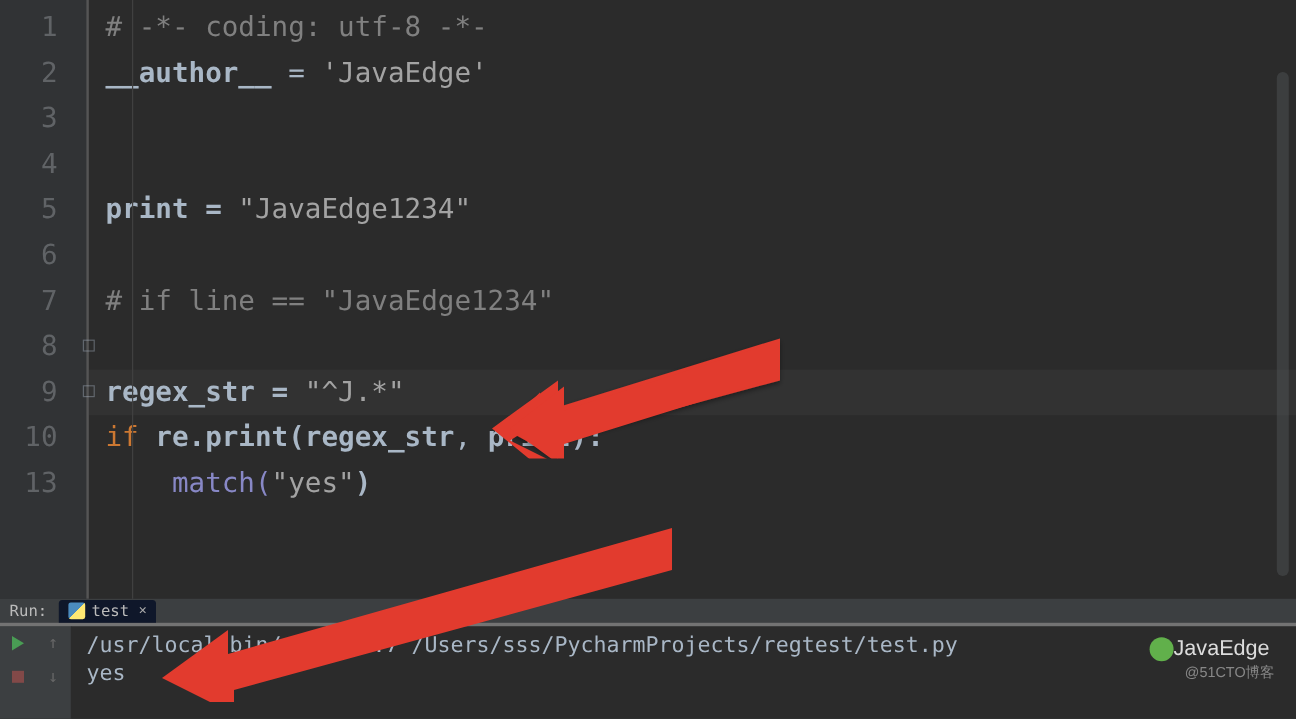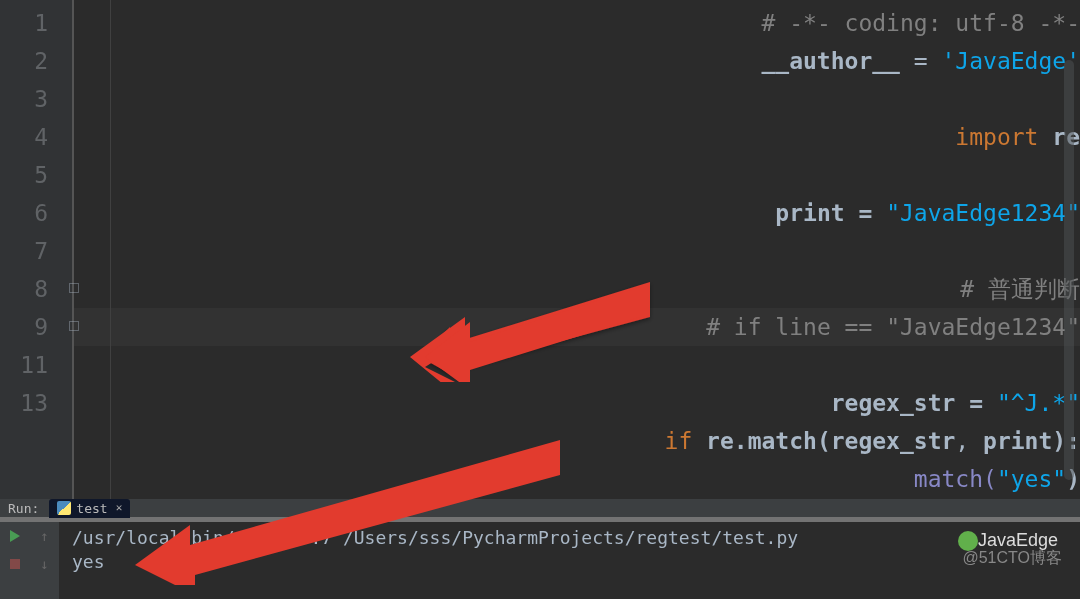--- a/index.html
+++ b/index.html
@@ -46,64 +46,63 @@
 .code-area {
   flex: 1;
   position: relative;
   font-size: 23px;
   line-height: 38px;
   padding-top: 4px;
 }
 .code-line {
   height: 38px;
   white-space: pre;
-  padding-left: 16px;
-  text-align: right;
+  padding-left: 0;
 }
 .vguide {
   position: absolute;
   left: 36px;
   top: 0;
   width: 1px;
   height: 100%;
   background: #404040;
 }
 .highlight-line {
   position: absolute;
   left: -74px;
   width: 1154px;
   height: 38px;
   top: 308px;
   background: #323232;
   z-index: -1;
 }
 .tok-comment { color: #808080; }
 .tok-kw { color: #cc7832; }
-.tok-str { color: #0ea5e9; }
+.tok-str { color: #a3a3a3; }
 .tok-id { color: #a9b7c6; font-weight: bold; }
 .tok-builtin { color: #8888c6; }
 .tok-punct { color: #a9b7c6; }
 
 .run-panel {
   position: absolute;
   left: 0; right: 0;
   top: 499px;
   height: 100px;
   background: #3c3f41;
   display: flex;
   flex-direction: column;
 }
 .run-header {
   display: flex;
   align-items: center;
   height: 23px;
   font-size: 13px;
   padding-left: 8px;
   color: #bbbbbb;
-  border-bottom: 5px solid #737373;
+  border-bottom: 3px solid #737373;
 }
 .run-label { padding-right: 10px; }
 .run-tab {
   background: #0f172a;
   border-radius: 3px 3px 0 0;
   padding: 2px 8px;
   display: flex;
   align-items: flex-start;
 }
 .close-x { margin-left: 8px; color: #aaa; font-size: 11px; }
@@ -168,56 +167,54 @@
   position: absolute;
   pointer-events: none;
 }
 .watermark {
   position: absolute;
   color: #dddddd;
   font-family: sans-serif;
 }
 .wm1 { right: 22px; bottom: 48px; font-size: 18px; display:flex; align-items:center; gap:0;}
 .wm1-ico { width:20px; height:20px; border-radius:50%; background:#61b04b; }
-.wm2 { right: 18px; bottom: 30px; font-size: 16px; color:#888;}
+.wm2 { right: 18px; bottom: 30px; font-size: 12px; color:#888;}
 </style>
 </head>
 <body>
 
 <div class="editor">
   <div class="gutter">
     <div class="ln">1</div>
     <div class="ln">2</div>
     <div class="ln">3</div>
     <div class="ln">4</div>
     <div class="ln">5</div>
     <div class="ln">6</div>
     <div class="ln">7</div>
     <div class="ln"><span>8</span><span class="fold-handle"></span></div>
     <div class="ln"><span>9</span><span class="fold-handle"></span></div>
-    <div class="ln">11</div>
+    <div class="ln">10</div>
     <div class="ln">13</div>
   </div>
 
   <div class="code-area">
     <div class="vguide"></div>
     <div class="highlight-line"></div>
 
     <div class="code-line"> <span class="tok-comment"># -*- coding: utf-8 -*-</span></div>
     <div class="code-line"> <span class="tok-id">__author__</span><span class="tok-punct"> = </span><span class="tok-str">'JavaEdge'</span></div>
     <div class="code-line"></div>
-    <div class="code-line"> <span class="tok-kw">import </span><span class="tok-id">re</span></div>
     <div class="code-line"></div>
     <div class="code-line"> <span class="tok-id">print = </span><span class="tok-str">"JavaEdge1234"</span></div>
     <div class="code-line"></div>
-    <div class="code-line"> <span class="tok-comment"># 普通判断</span></div>
     <div class="code-line"> <span class="tok-comment"># if line == "JavaEdge1234"</span></div>
     <div class="code-line"></div>
     <div class="code-line"> <span class="tok-id">regex_str = </span><span class="tok-str">"^J.*"</span></div>
-    <div class="code-line"> <span class="tok-kw">if </span><span class="tok-id">re.match(regex_str</span><span class="tok-punct">, </span><span class="tok-id">print):</span></div>
+    <div class="code-line"> <span class="tok-kw">if </span><span class="tok-id">re.print(regex_str</span><span class="tok-punct">, </span><span class="tok-id">print):</span></div>
     <div class="code-line">     <span class="tok-builtin">match(</span><span class="tok-str">"yes"</span><span class="tok-id">)</span></div>
   </div>
 
   <div class="scrollbar-v"></div>
 </div>
 
 <div class="run-panel">
   <div class="run-header">
     <span class="run-label">Run:</span>
     <div class="run-tab">

